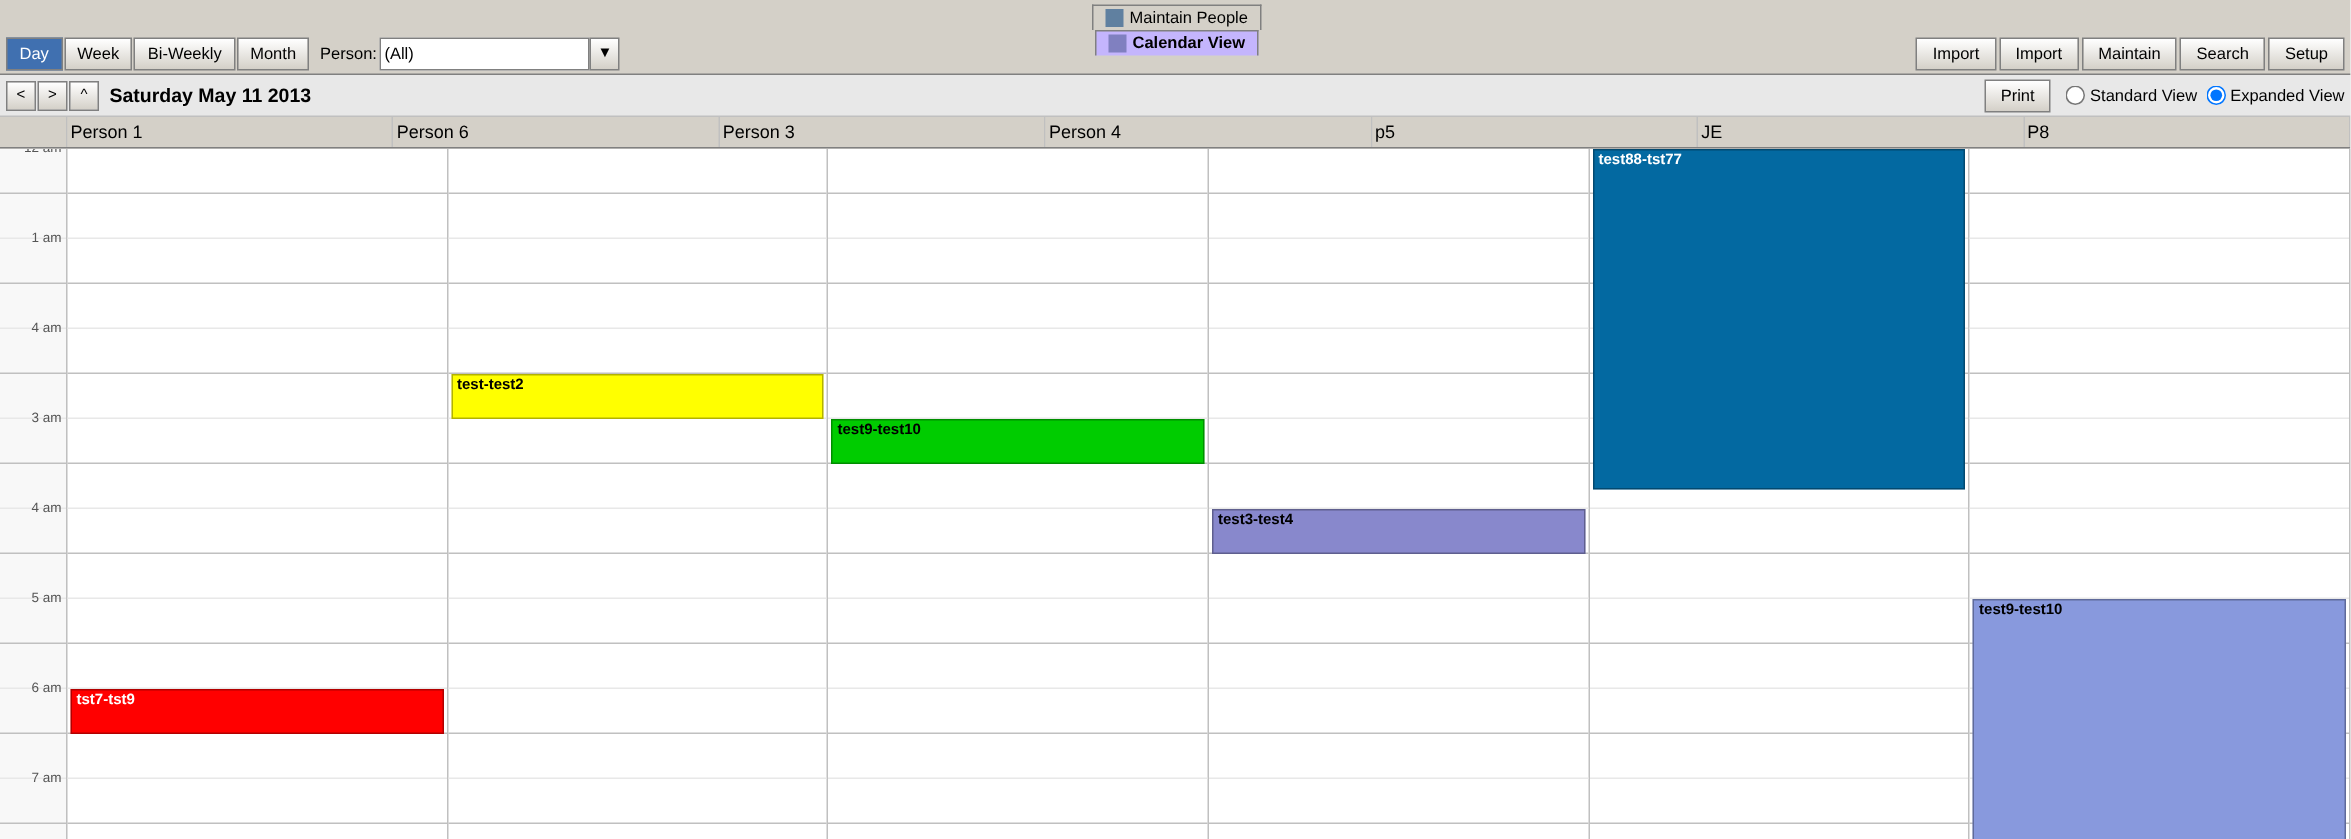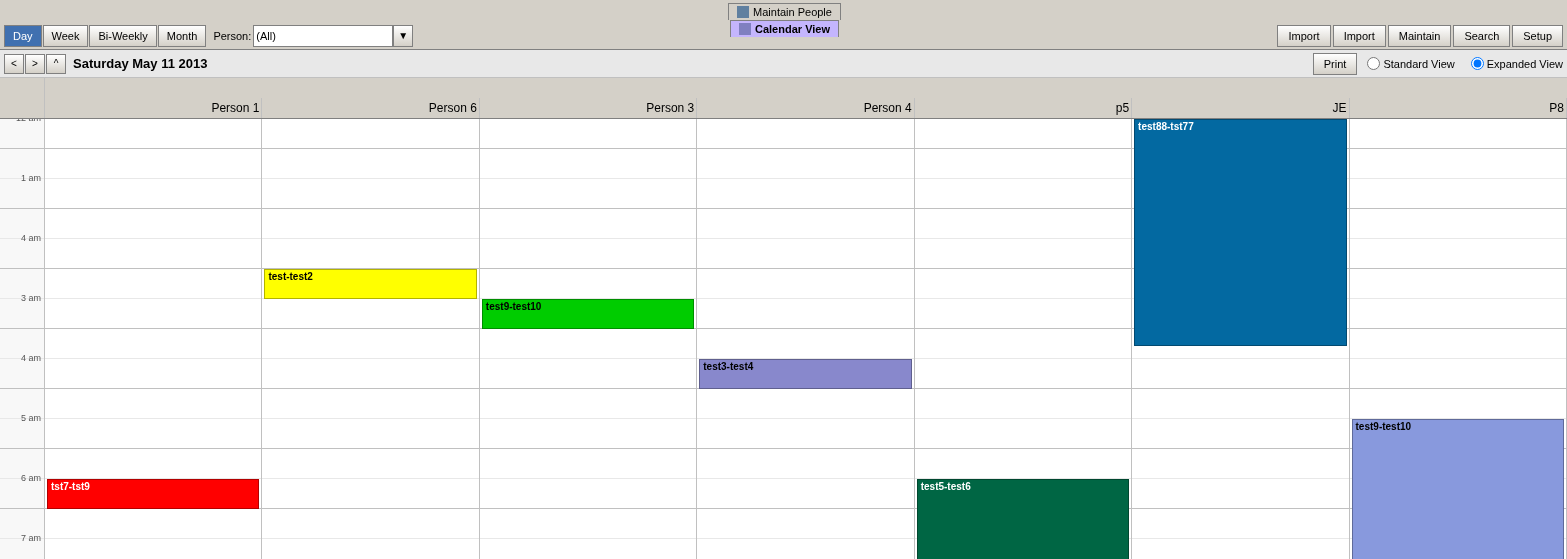--- a/index.html
+++ b/index.html
@@ -135,21 +135,21 @@
       border: 1px solid #808080;
       background: linear-gradient(to bottom, #ffffff, #d4d0c8);
       cursor: pointer;
       font-size: 11px;
       height: 22px;
       margin-right: 10px;
     }
     .radio-group {
       display: flex;
       align-items: flex-start;
-      gap: 16px;
+      gap: 6px;
     }
     .radio-label {
       display: flex;
       align-items: center;
       gap: 3px;
       font-size: 11px;
       cursor: pointer;
     }
 
     
@@ -164,26 +164,25 @@
       background: #d4d0c8;
       border-bottom: 1px solid #808080;
     }
     .time-gutter {
       width: 45px;
       min-width: 45px;
       border-right: 1px solid #c0c0c0;
     }
     .col-header {
       flex: 1;
-      text-align: right;
+      text-align: left;
       padding: 3px 2px;
       border-right: 1px solid #c0c0c0;
       font-size: 12px;
       background: #d4d0c8;
-      margin-top: 20px;
     }
     .calendar-body {
       display: flex;
       flex: 1;
       overflow-y: auto;
       background: white;
     }
     .time-col {
       width: 45px;
       min-width: 45px;
@@ -407,39 +406,20 @@
         <div class="grid-slot major"></div>
         <div class="grid-slot"></div>
         <div class="grid-slot major"></div>
         <div class="grid-slot"></div>
         <div class="grid-slot major"></div>
         <div class="grid-slot"></div>
         <div class="grid-slot major"></div>
         <div class="grid-slot"></div>
         <div class="event-block" style="top: 240px; height: 30px; background-color: rgb(136, 136, 204); color: rgb(0, 0, 0);">test3-test4</div>
       </div>
-    <div class="person-col" id="col-4" style="position: relative;">
-        <div class="grid-slot major"></div>
-        <div class="grid-slot"></div>
-        <div class="grid-slot major"></div>
-        <div class="grid-slot"></div>
-        <div class="grid-slot major"></div>
-        <div class="grid-slot"></div>
-        <div class="grid-slot major"></div>
-        <div class="grid-slot"></div>
-        <div class="grid-slot major"></div>
-        <div class="grid-slot"></div>
-        <div class="grid-slot major"></div>
-        <div class="grid-slot"></div>
-        <div class="grid-slot major"></div>
-        <div class="grid-slot"></div>
-        <div class="grid-slot major"></div>
-        <div class="grid-slot"></div>
-        <div class="event-block" style="top: 360px; height: 120px; background-color: rgb(0, 102, 68); color: rgb(255, 255, 255);">test5-test6</div>
-      </div>
     <div class="person-col" id="col-5" style="position: relative;">
         <div class="grid-slot major"></div>
         <div class="grid-slot"></div>
         <div class="grid-slot major"></div>
         <div class="grid-slot"></div>
         <div class="grid-slot major"></div>
         <div class="grid-slot"></div>
         <div class="grid-slot major"></div>
         <div class="grid-slot"></div>
         <div class="grid-slot major"></div>

